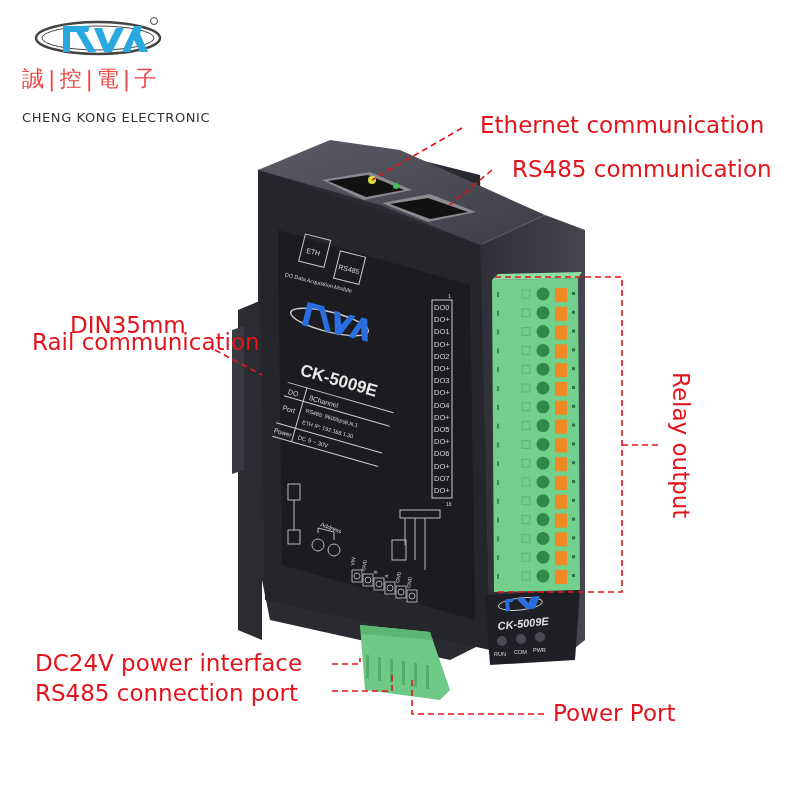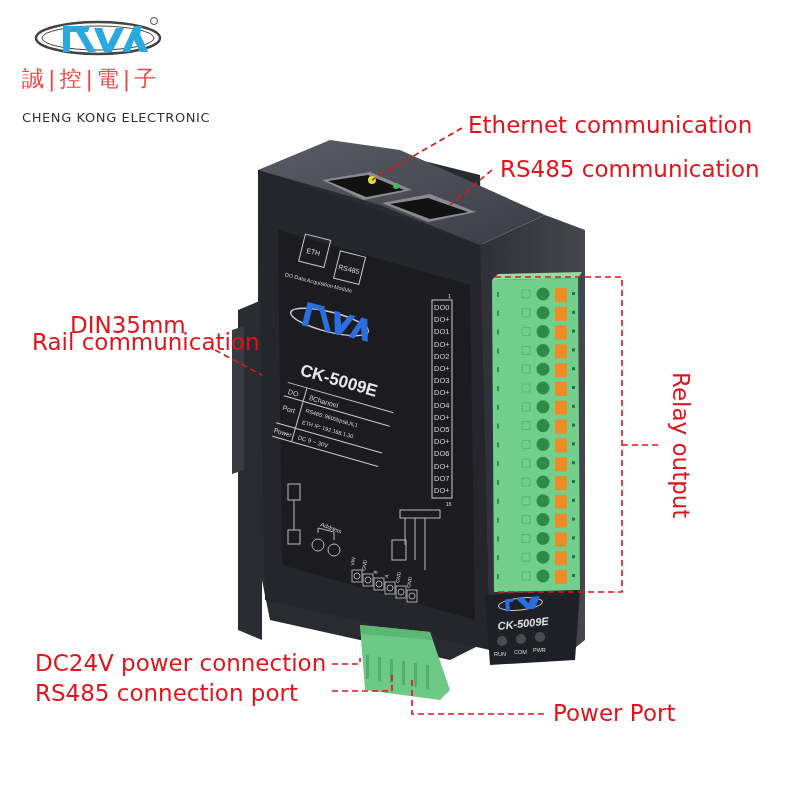--- a/index.html
+++ b/index.html
@@ -282,20 +282,20 @@
     <polyline points="492,170 450,205"></polyline>
     <polyline points="215,350 262,375"></polyline>
     <polyline points="495,277 622,277 622,592 495,592"></polyline>
     <polyline points="622,445 660,445"></polyline>
     <polyline points="332,664 360,664 360,658"></polyline>
     <polyline points="332,691 392,691 392,675"></polyline>
     <polyline points="412,680 412,714 548,714"></polyline>
   </g>
 </svg>
 
-<div class="callout" style="left:468px;top:112px">Ethernet communication</div>
-<div class="callout" style="left:500px;top:156px">RS485 communication</div>
+<div class="callout" style="left:480px;top:112px">Ethernet communication</div>
+<div class="callout" style="left:512px;top:156px">RS485 communication</div>
 <div class="callout" style="left:70px;top:312px">DIN35mm</div>
 <div class="callout" style="left:32px;top:329px">Rail communication</div>
 <div class="callout" style="left:668px;top:372px;transform:rotate(90deg);transform-origin:0 0;left:694px">Relay output</div>
-<div class="callout" style="left:35px;top:650px">DC24V power connection</div>
+<div class="callout" style="left:35px;top:650px">DC24V power interface</div>
 <div class="callout" style="left:35px;top:680px">RS485 connection port</div>
 <div class="callout" style="left:553px;top:700px">Power Port</div>
 
 </body></html>

